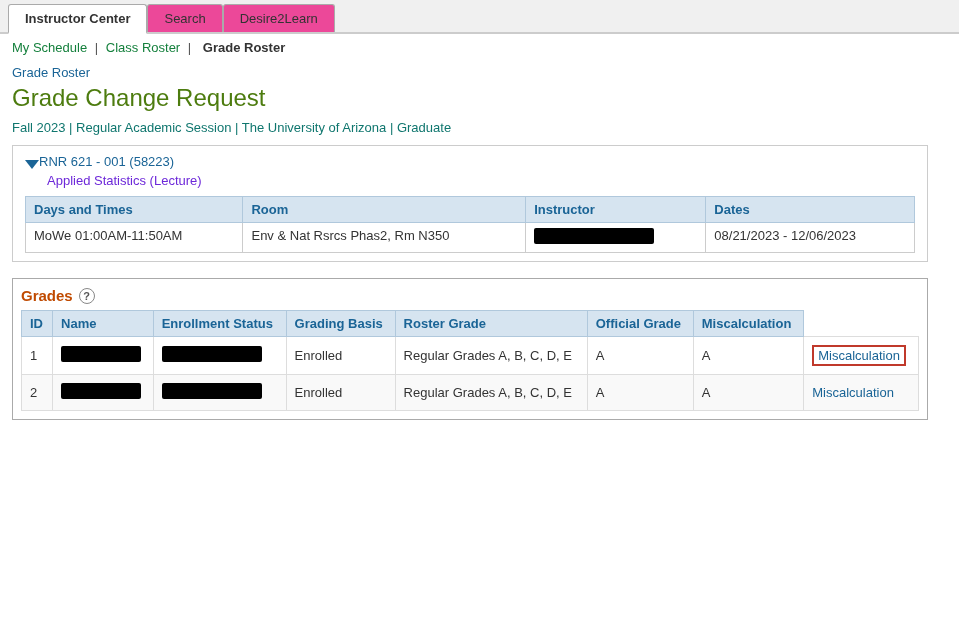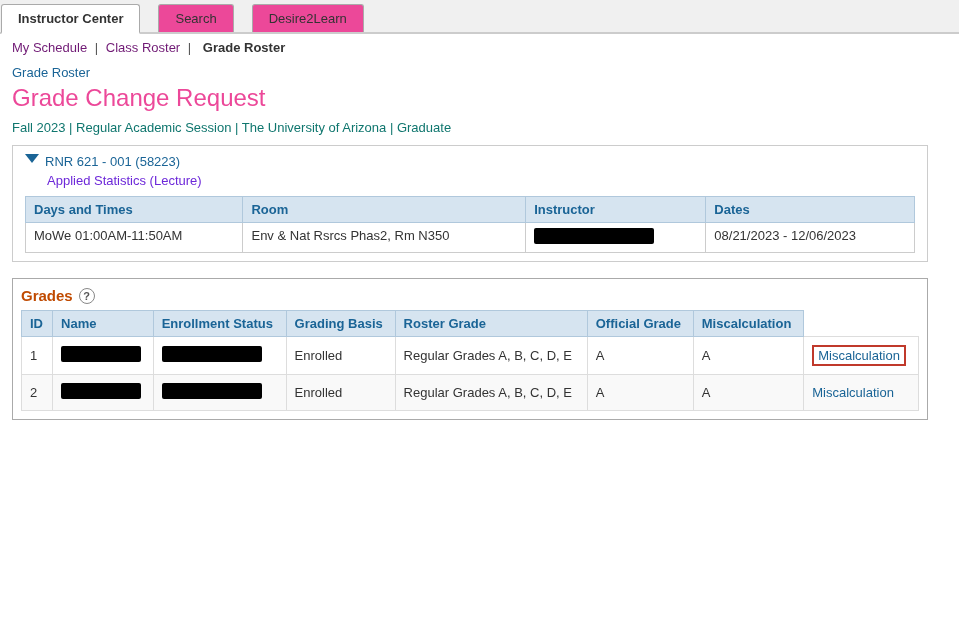--- a/index.html
+++ b/index.html
@@ -8,23 +8,23 @@
       font-size: 13px;
       background: #fff;
       color: #333;
     }
 
     
     .tab-bar {
       display: flex;
       align-items: flex-end;
       border-bottom: 2px solid #ccc;
-      padding: 0 1px;
+      padding: 0 8px;
       background: #f0f0f0;
-      gap: 18px;
+      gap: 0;
       padding-top: 4px;
     }
     .tab {
       padding: 6px 16px;
       border: 1px solid #aaa;
       border-bottom: none;
       cursor: pointer;
       background: #ec4899;
       font-size: 13px;
       border-radius: 3px 3px 0 0;
@@ -37,21 +37,21 @@
       border-bottom: 2px solid #fff;
       margin-bottom: -2px;
     }
 
     
     .breadcrumb {
       padding: 6px 12px;
       font-size: 13px;
     }
     .breadcrumb a {
-      color: #701a75;
+      color: #15803d;
       text-decoration: none;
     }
     .breadcrumb span {
       color: #555;
       margin: 0 4px;
     }
     .breadcrumb .current {
       font-weight: bold;
       color: #333;
     }
@@ -64,41 +64,40 @@
 
     .section-label {
       color: #1a6496;
       font-size: 13px;
       margin-bottom: 4px;
     }
 
     h1.page-title {
       font-size: 24px;
       font-weight: normal;
-      color: #ec4899;
+      color: #4d7c0f;
       margin-bottom: 8px;
     }
 
     .session-info {
       font-size: 13px;
       color: #0f766e;
       margin-bottom: 10px;
     }
 
     
     .course-box {
       border: 1px solid #ccc;
       padding: 8px 12px;
       margin-bottom: 16px;
     }
 
     .course-header {
       display: flex;
-      align-items: flex-start;
-      gap: 6px;
+      align-items: flex-end;
       margin-bottom: 4px;
     }
     .chevron-down {
       width: 0;
       height: 0;
       border-left: 7px solid transparent;
       border-right: 7px solid transparent;
       border-top: 9px solid #1a6496;
       display: inline-block;
       cursor: pointer;

